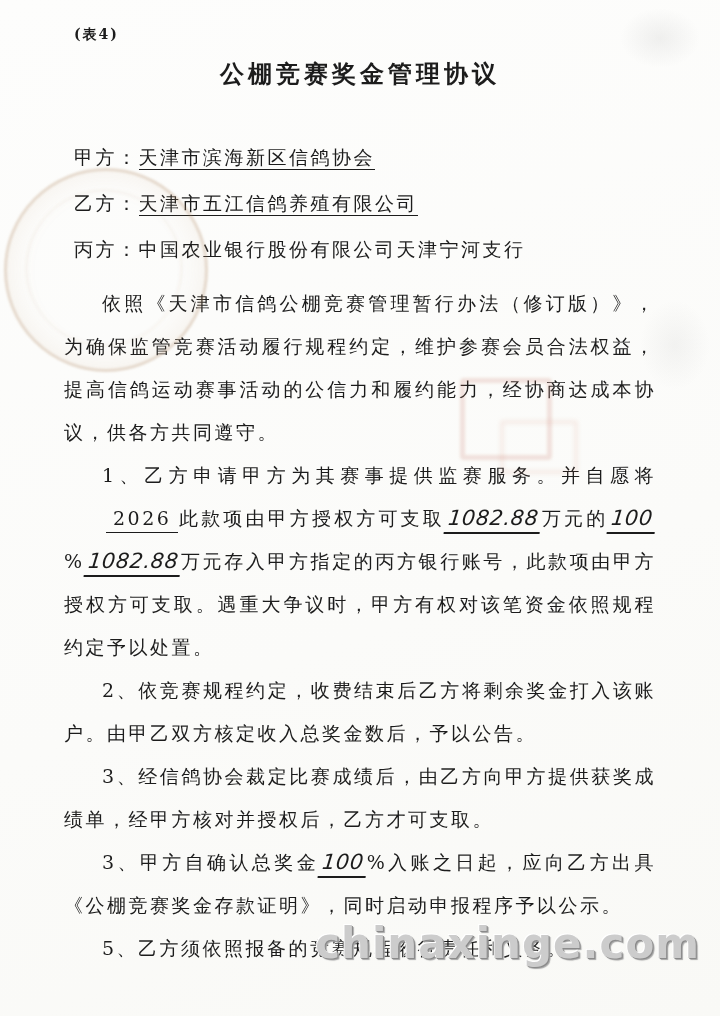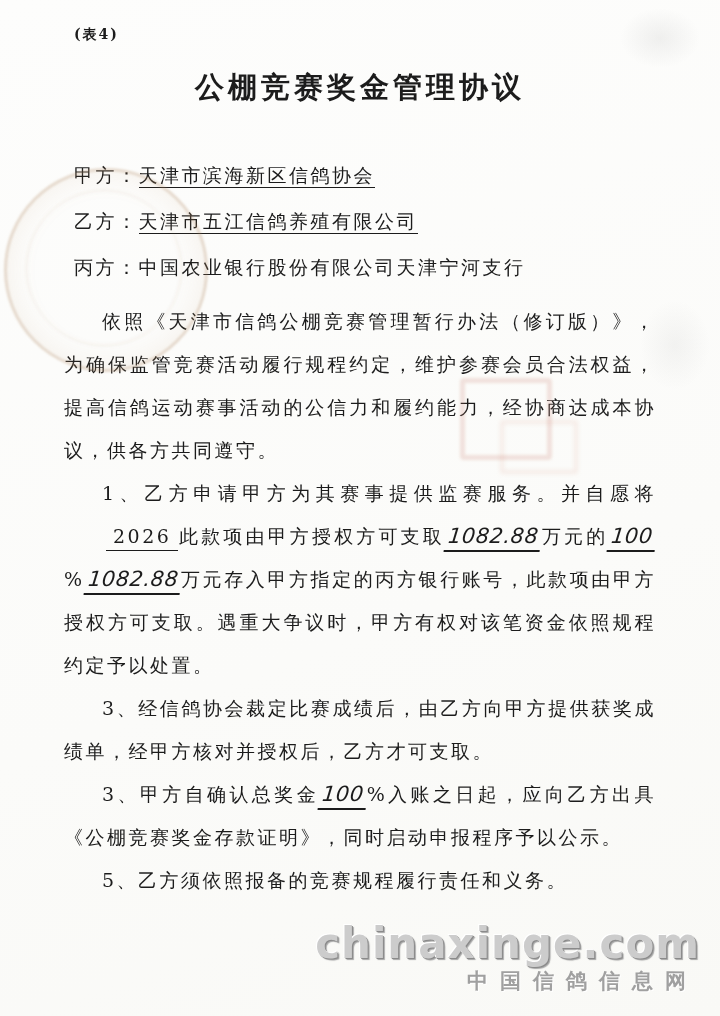--- a/index.html
+++ b/index.html
@@ -12,24 +12,24 @@
     font-family:"DejaVu Serif","Liberation Serif",serif;
     color:#1c1c1c;
   }
   .formtag{
     margin:26px 0 0 74px;
     font-size:14px;
     letter-spacing:2px;
     font-weight:bold;
   }
   .title{
-    margin-top:24px;
+    margin-top:14px;
     text-align:center;
     font-family:"DejaVu Sans","Liberation Sans",sans-serif;
-    font-size:29px;
+    font-size:24px;
     font-weight:bold;
     letter-spacing:4px;
   }
   .parties{margin:54px 64px 0 74px;}
   .party{
     margin-bottom:19px;
     font-size:19px;
     letter-spacing:2.5px;
     line-height:27px;
     white-space:nowrap;
@@ -161,24 +161,24 @@
       <span>乙方：</span><span class="u">天津市五江信鸽养殖有限公司</span>
     </div>
     <div class="party">
       <span>丙方：</span><span>中国农业银行股份有限公司天津宁河支行</span>
     </div>
   </div>
 
   <div class="content">
     <p>依照《天津市信鸽公棚竞赛管理暂行办法（修订版）》，为确保监管竞赛活动履行规程约定，维护参赛会员合法权益，提高信鸽运动赛事活动的公信力和履约能力，经协商达成本协议，供各方共同遵守。</p>
     <p><span>1、乙方申请甲方为其赛事提供监赛服务。并自愿将</span><span class="fill">2026</span><span>此款项由甲方授权方可支取</span><span class="hand">1082.88</span><span>万元的</span><span class="hand">100</span><span>%</span><span class="hand">1082.88</span><span>万元存入甲方指定的丙方银行账号，此款项由甲方授权方可支取。遇重大争议时，甲方有权对该笔资金依照规程约定予以处置。</span></p>
+    <p><span>2、依竞赛规程约定，收费结束后乙方将剩余奖金打入该账户。由甲乙双方核定收入总奖金数后，予以公告。</span></p>
     <p><span>3、经信鸽协会裁定比赛成绩后，由乙方向甲方提供获奖成绩单，经甲方核对并授权后，乙方才可支取。</span></p>
     <p><span>3、甲方自确认总奖金</span><span class="hand">100</span><span>%入账之日起，应向乙方出具《公棚竞赛奖金存款证明》，同时启动申报程序予以公示。</span></p>
     <p><span>5、乙方须依照报备的竞赛规程履行责任和义务。</span></p>
 
   </div>
 
   <div class="watermark">
     <div class="wm1">chinaxinge.com</div>
-    <div class="wm2">中国信鸽信息网</div>
   </div>
 
 </div>
 
 </body></html>

